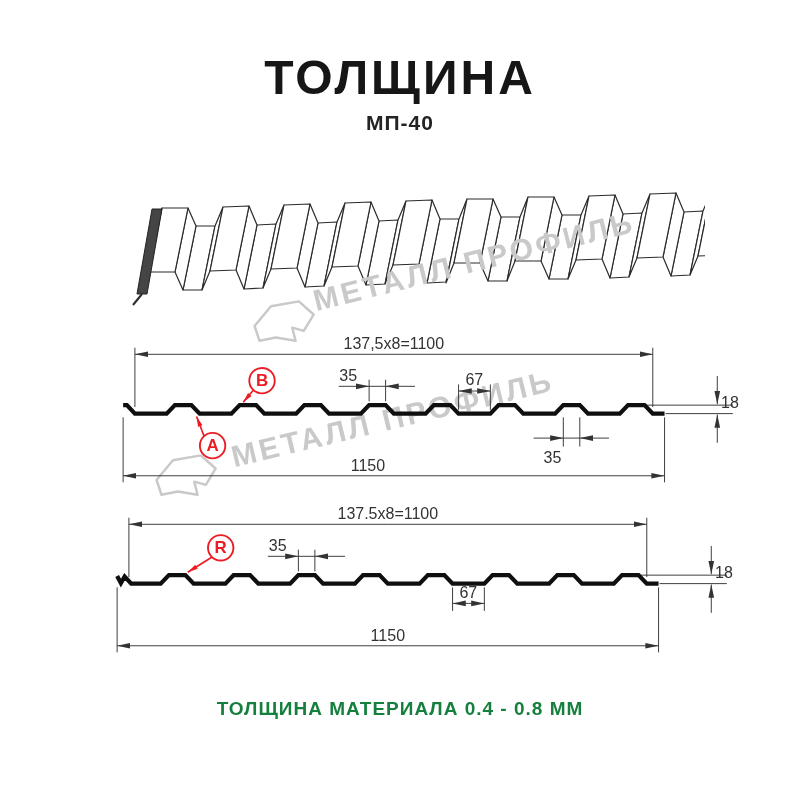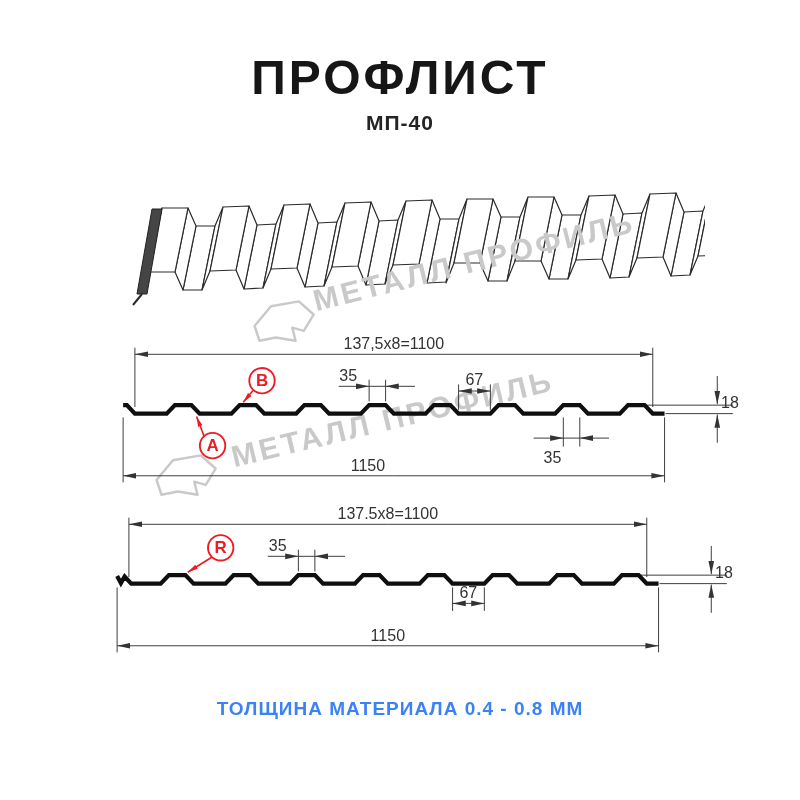--- a/index.html
+++ b/index.html
@@ -4,33 +4,33 @@
 <style>
   html,body{margin:0;padding:0;background:#ffffff;}
   body{width:800px;height:800px;position:relative;overflow:hidden;
        font-family:"Liberation Sans",sans-serif;}
   .abs{position:absolute;}
   .title{top:50px;left:0;width:800px;text-align:center;
          font-size:48px;font-weight:700;letter-spacing:3px;color:#161616;}
   .subtitle{top:111px;left:0;width:800px;text-align:center;
             font-size:21px;font-weight:700;letter-spacing:1px;color:#242424;}
   .footer{top:698px;left:0;width:800px;text-align:center;
-          font-size:19px;font-weight:700;letter-spacing:1px;color:#3b82f6;}
+          font-size:19px;font-weight:700;letter-spacing:1px;color:#15803d;}
   .wm-text{font-size:30px;font-weight:700;letter-spacing:3px;color:#c9c9c9;
            white-space:nowrap;transform-origin:0 100%;line-height:34px;height:34px;}
   .wm1t{left:318px;top:284px;transform:rotate(-14deg);}
   .wm2t{left:236px;top:440px;transform:rotate(-13.5deg);}
   svg text{font-family:"Liberation Sans",sans-serif;}
   .dimtxt{fill:#333;font-size:34px;}
   .redtxt{fill:#ed1c24;font-size:36px;font-weight:700;}
 </style>
 </head>
 <body>
 
-<div class="abs title">ПРОФЛИСТ</div>
+<div class="abs title">ТОЛЩИНА</div>
 <div class="abs subtitle">МП-40</div>
 
 <svg class="abs" style="left:95px;top:183px;" width="610" height="130" viewBox="0 0 610 130">
   <g fill="#ffffff" stroke="#2b2b2b" stroke-width="1.2" stroke-linejoin="round">
 
     <polygon points="88,107 107,107 120,43 101,43"></polygon>
     <polygon points="149,106 168,105 181,41 162,42"></polygon>
     <polygon points="210,104 229,103 242,39 223,40"></polygon>
     <polygon points="271,102 290,101 303,37 284,38"></polygon>
     <polygon points="332,100 351,99 364,36 345,36"></polygon>

